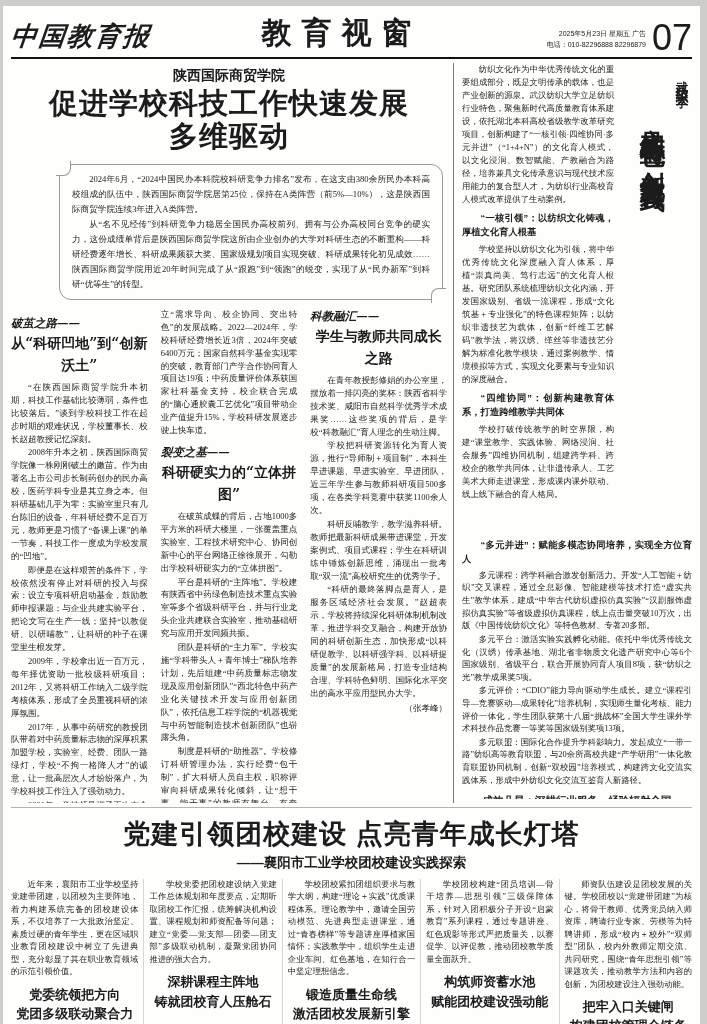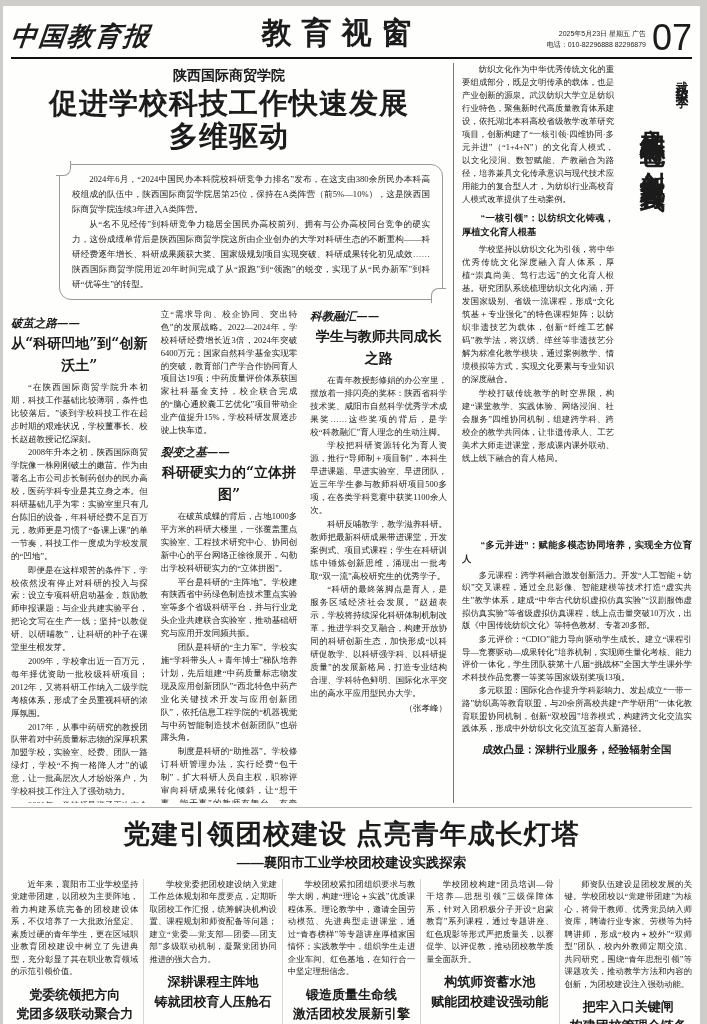--- a/index.html
+++ b/index.html
@@ -128,30 +128,32 @@
         <p class="byline">（张孝峰）</p>
       </div>
     </div>
 
     <div class="right-art">
       <div class="r-top">
         <div class="r-text">
           <p>纺织文化作为中华优秀传统文化的重要组成部分，既是文明传承的载体，也是产业创新的源泉。武汉纺织大学立足纺织行业特色，聚焦新时代高质量教育体系建设，依托湖北本科高校省级教学改革研究项目，创新构建了“一核引领·四维协同·多元并进”（“1+4+N”）的文化育人模式，以文化浸润、数智赋能、产教融合为路径，培养兼具文化传承意识与现代技术应用能力的复合型人才，为纺织行业高校育人模式改革提供了生动案例。</p>
           <div class="r-sub">“一核引领”：以纺织文化铸魂，厚植文化育人根基</div>
           <p>学校坚持以纺织文化为引领，将中华优秀传统文化深度融入育人体系，厚植“崇真尚美、笃行志远”的文化育人根基。研究团队系统梳理纺织文化内涵，开发国家级别、省级一流课程，形成“文化筑基＋专业强化”的特色课程矩阵；以纺织非遗技艺为载体，创新“纤维工艺解码”教学法，将汉绣、缂丝等非遗技艺分解为标准化教学模块，通过案例教学、情境模拟等方式，实现文化要素与专业知识的深度融合。</p>
+          <div class="r-sub">“四维协同”：创新构建教育体系，打造跨维教学共同体</div>
           <p>学校打破传统教学的时空界限，构建“课堂教学、实践体验、网络浸润、社会服务”四维协同机制，组建跨学科、跨校企的教学共同体，让非遗传承人、工艺美术大师走进课堂，形成课内课外联动、线上线下融合的育人格局。</p>
         </div>
         <div class="v-wrap">
           <div class="v-school">武汉纺织大学</div>
           <div class="v-title">立足纺织行业特色　创新文化育人模式</div>
         </div>
       </div>
       <div class="r-wide">
         <div class="r-sub">“多元并进”：赋能多模态协同培养，实现全方位育人</div>
         <p>多元课程：跨学科融合激发创新活力。开发“人工智能＋纺织”交叉课程，通过全息影像、智能建模等技术打造“虚实共生”教学体系，建成“中华古代纺织虚拟仿真实验”“汉剧服饰虚拟仿真实验”等省级虚拟仿真课程，线上点击量突破10万次，出版《中国传统纺织文化》等特色教材、专著20多部。</p>
+        <p>多元平台：激活实验实践孵化动能。依托中华优秀传统文化（汉绣）传承基地、湖北省非物质文化遗产研究中心等6个国家级别、省级平台，联合开展协同育人项目8项，获“纺织之光”教学成果奖5项。</p>
         <p>多元评价：“CDIO”能力导向驱动学生成长。建立“课程引导—竞赛驱动—成果转化”培养机制，实现师生量化考核、能力评价一体化，学生团队获第十八届“挑战杯”全国大学生课外学术科技作品竞赛一等奖等国家级别奖项13项。</p>
         <p>多元联盟：国际化合作提升学科影响力。发起成立“一带一路”纺织高等教育联盟，与20余所高校共建“产学研用”一体化教育联盟协同机制，创新“双校园”培养模式，构建跨文化交流实践体系，形成中外纺织文化交流互鉴育人新路径。</p>
         <div class="hl-head">成效凸显：深耕行业服务，经验辐射全国</div>
 
       </div>
     </div>
   </div>
 
   <div class="bottom">
     <div class="b-title">党建引领团校建设  点亮青年成长灯塔</div>

